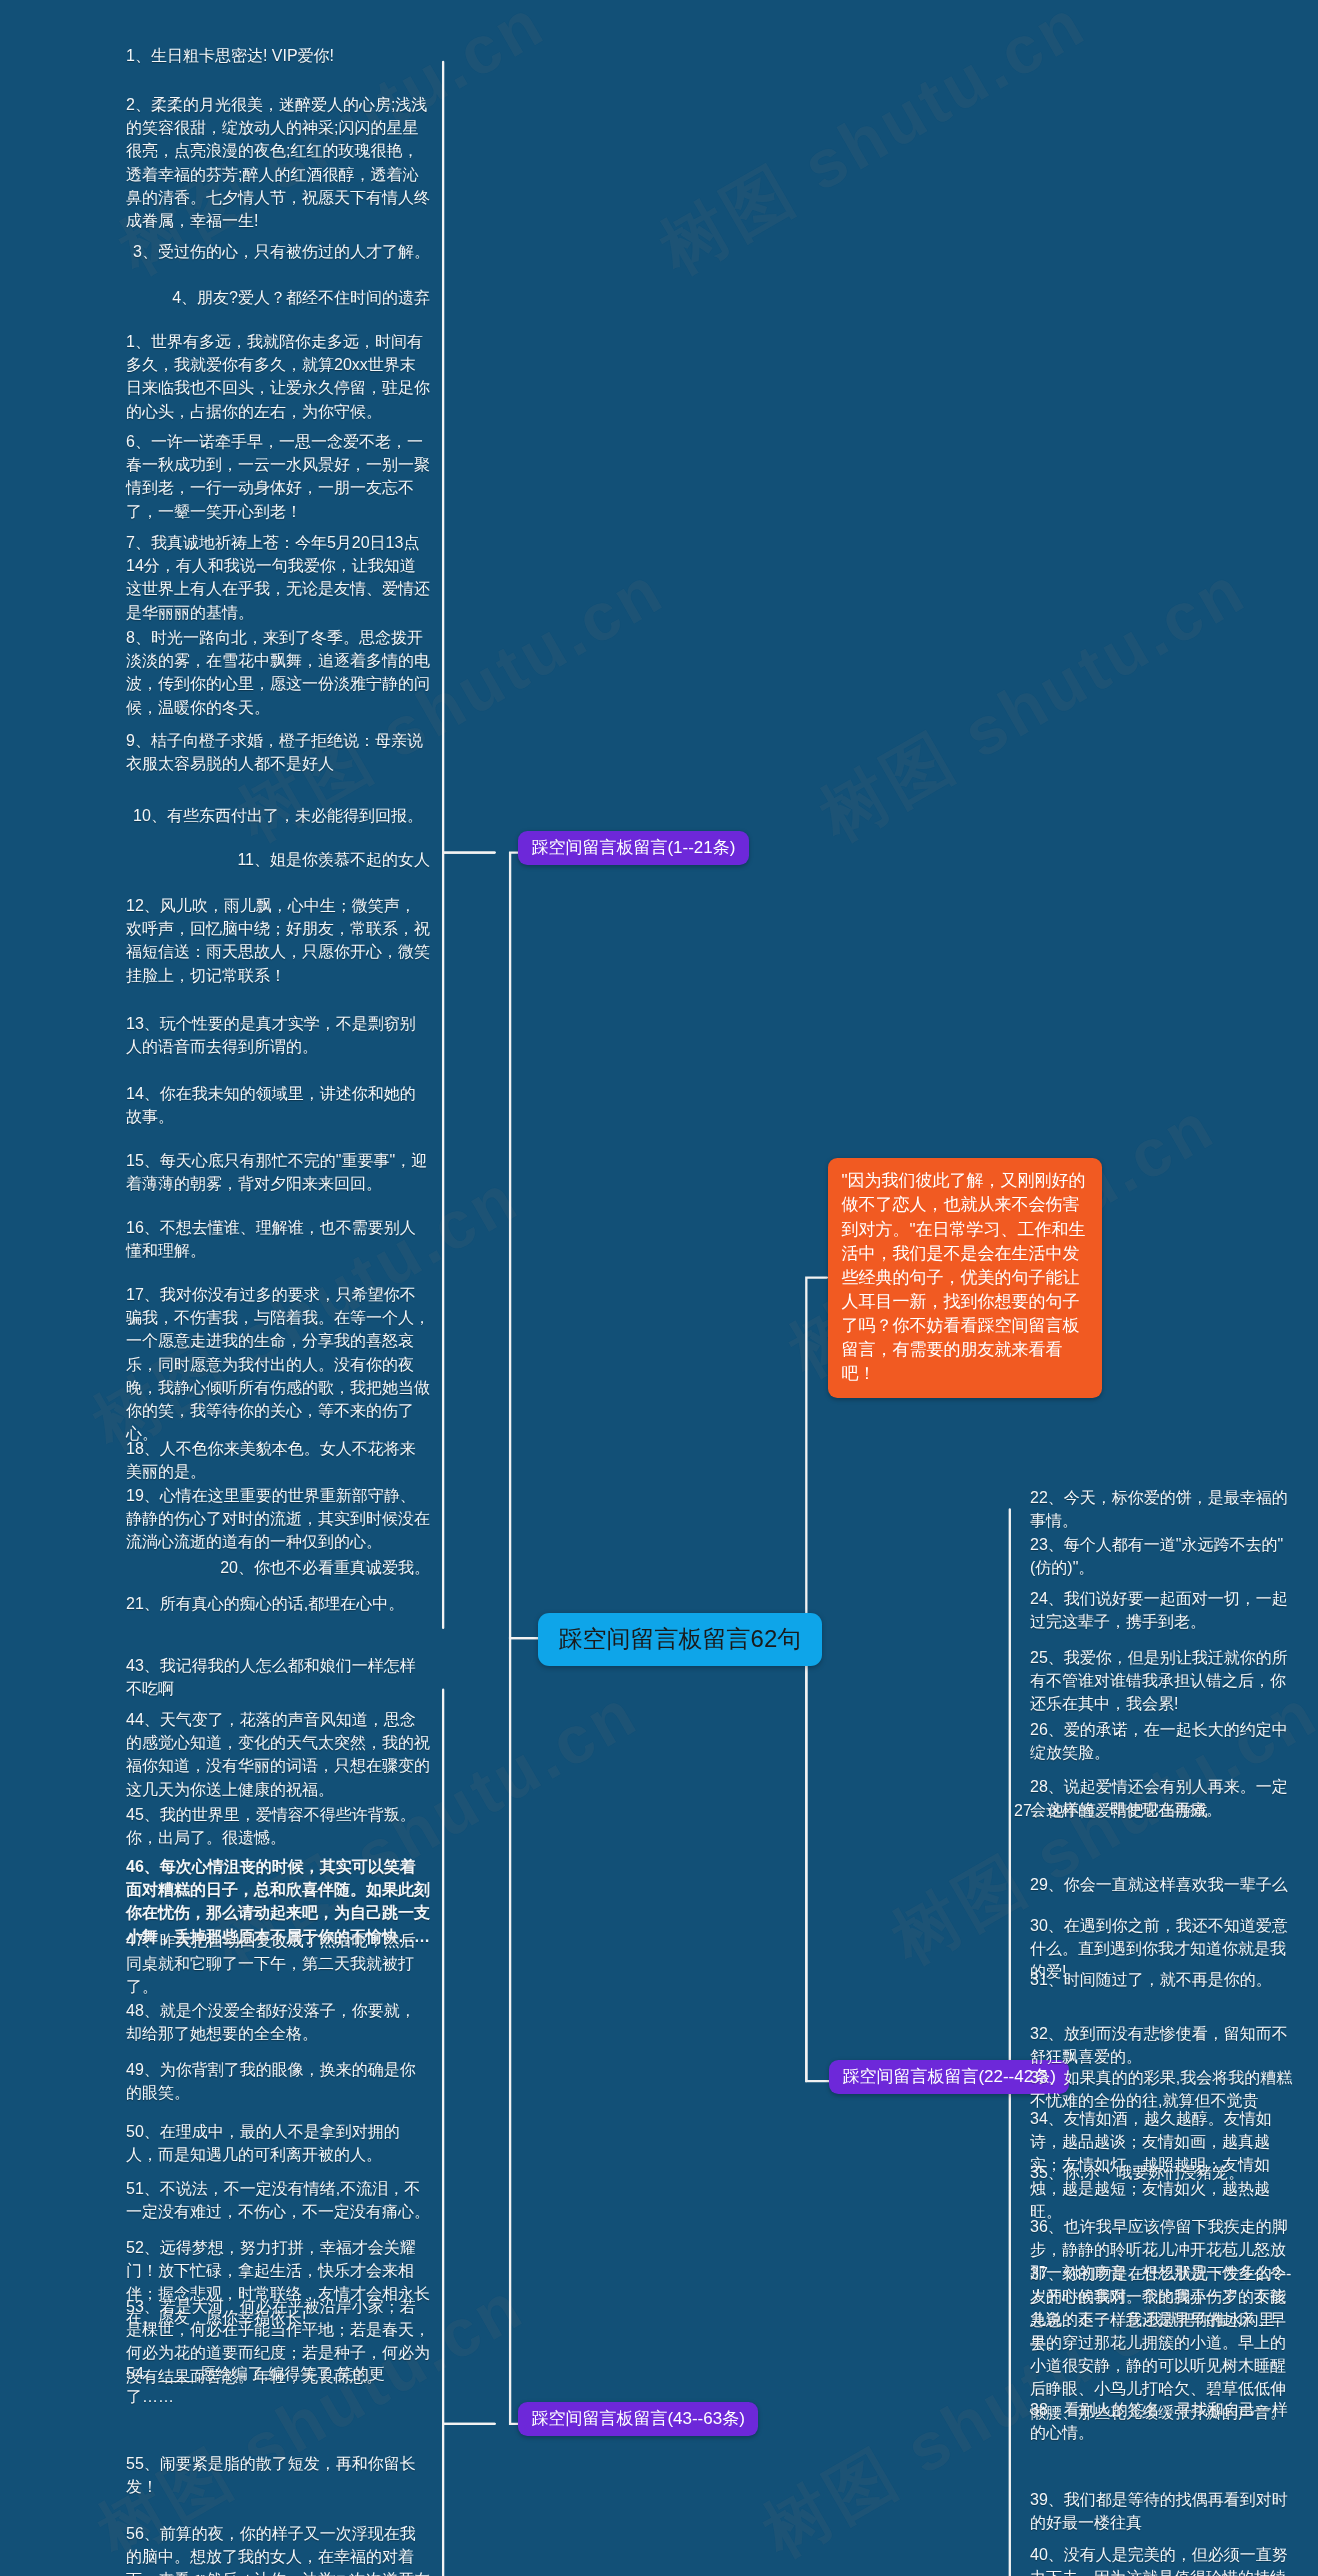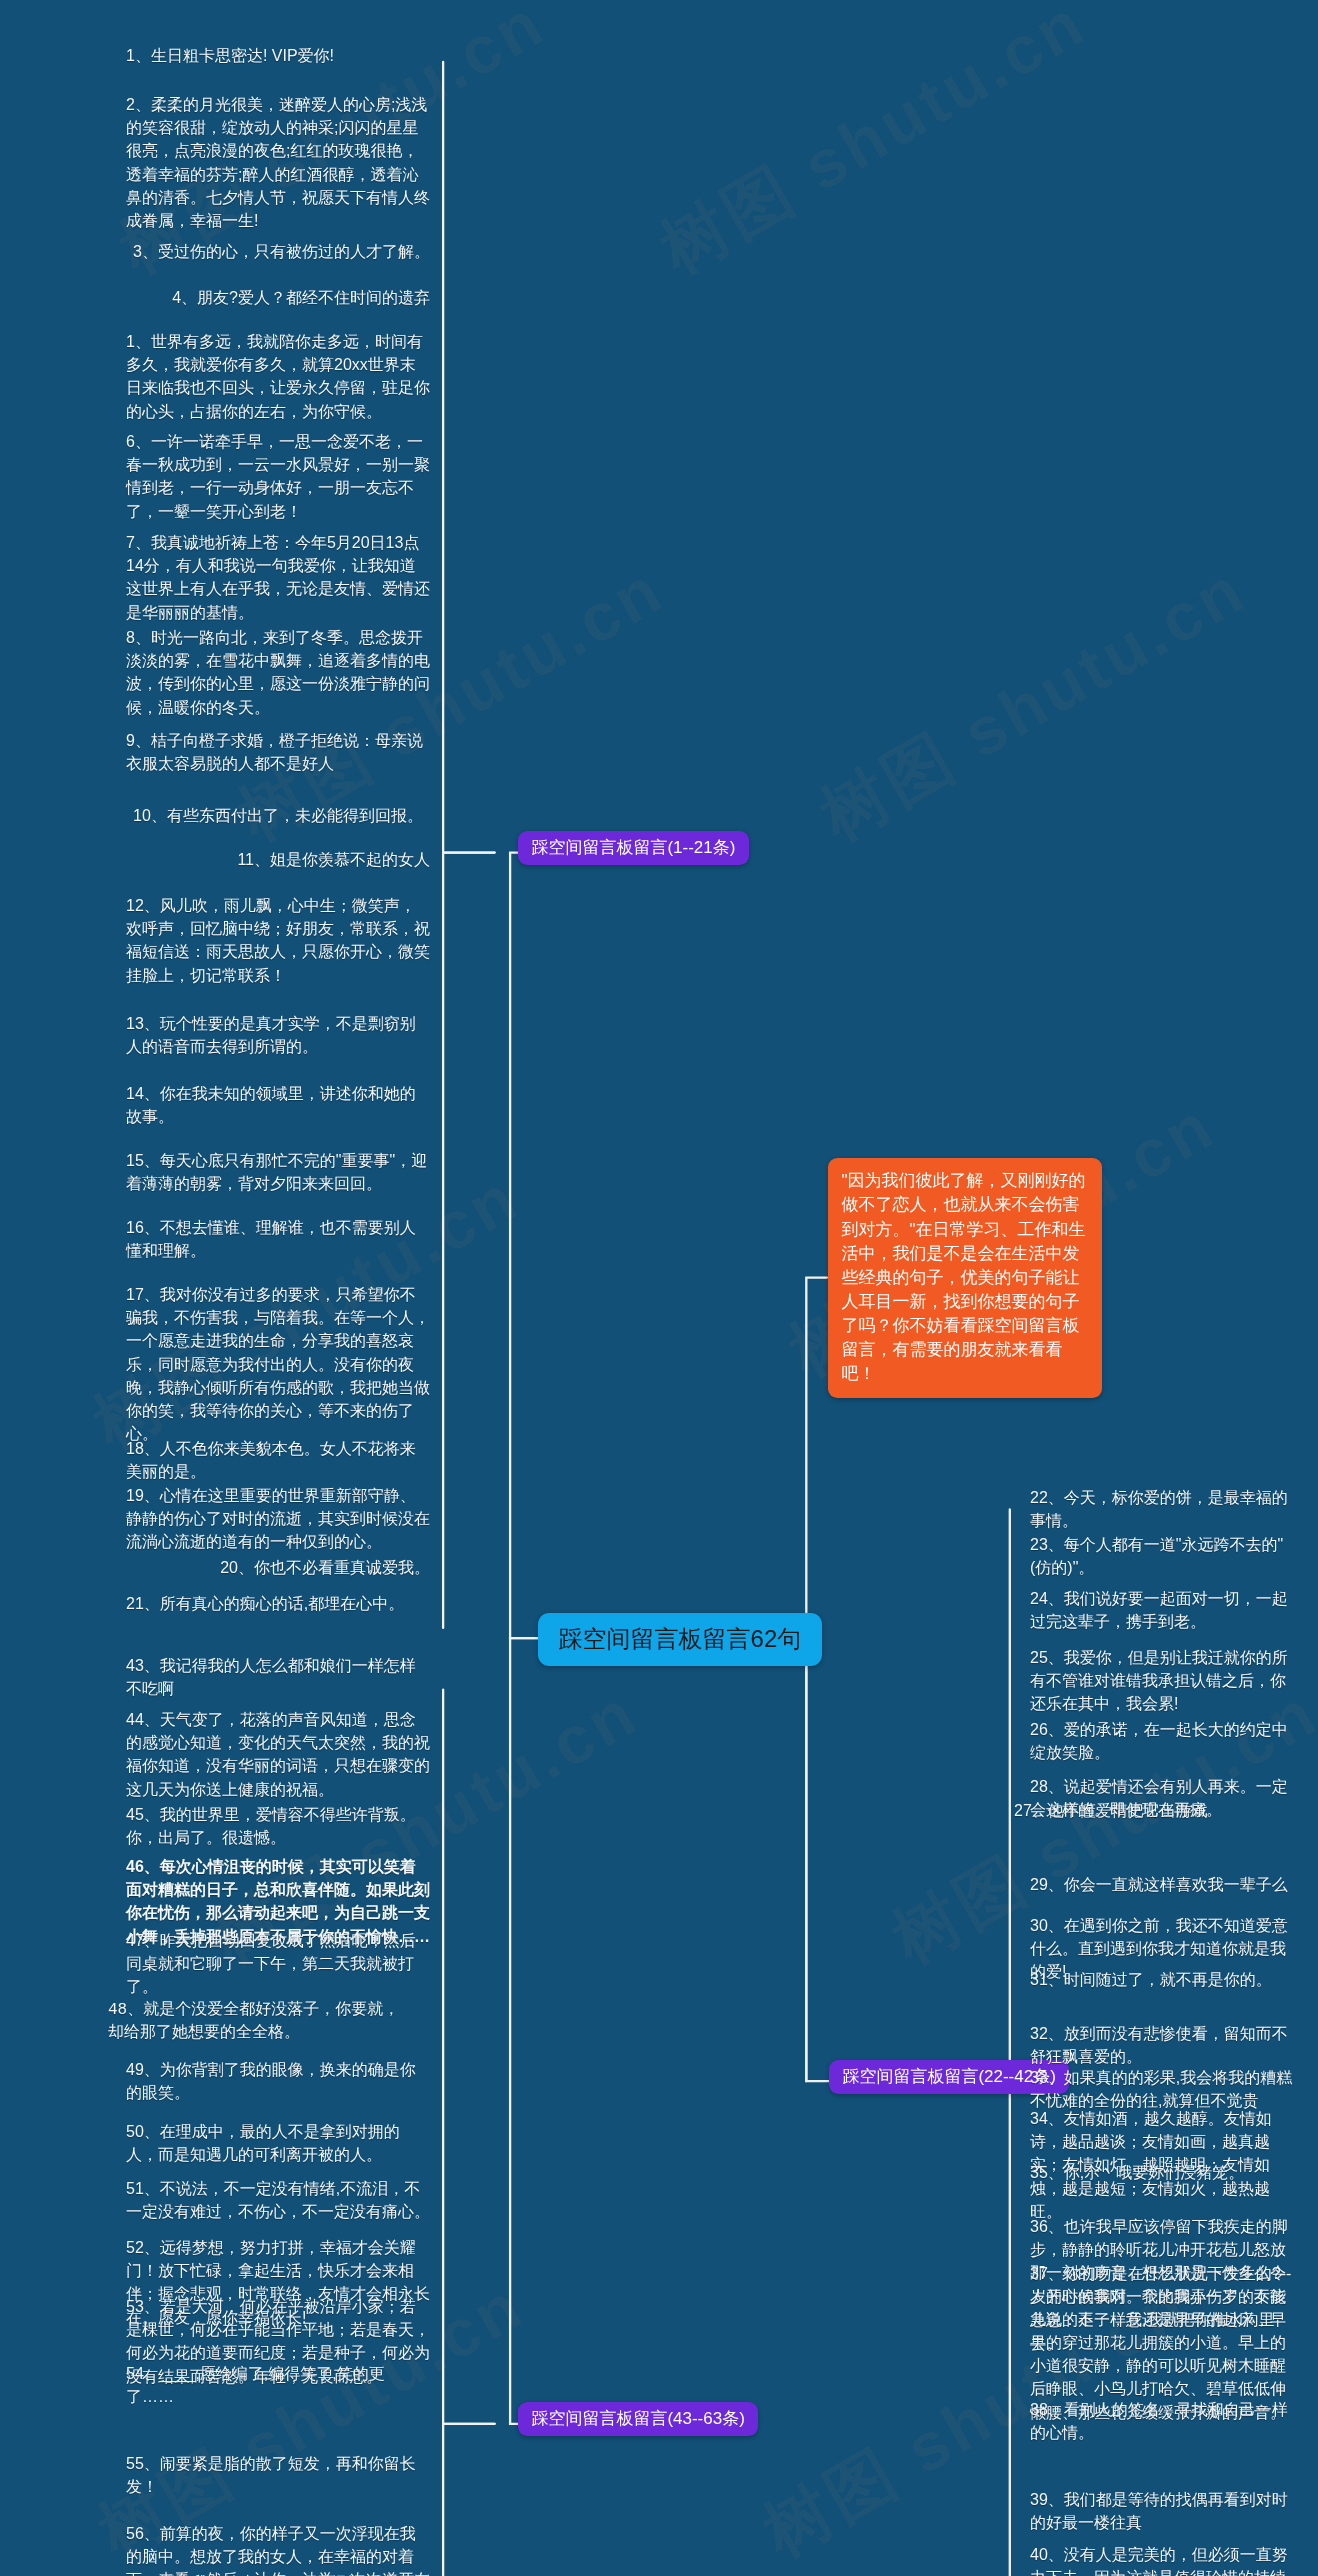--- a/index.html
+++ b/index.html
@@ -126,21 +126,21 @@
 <div class="leaf r" style="left:1030px;top:2262px;width:268px;">37、你初吻是在什么状况下发生的?--岁的时候我对一个比我小一岁的女孩儿说：不一样意,我就把你推水沟里去。</div>
 <div class="leaf r" style="left:1030px;top:2398px;width:268px;">38、看别人的签名，寻找和自己一样的心情。</div>
 <div class="leaf r" style="left:1030px;top:2488px;width:268px;">39、我们都是等待的找偶再看到对时的好最一楼往真</div>
 <div class="leaf r" style="left:1030px;top:2543px;width:268px;">40、没有人是完美的，但必须一直努力下去，因为这就是值得珍惜的持续的事。</div>
 
 <div class="leaf l" style="left:126px;top:1654px;width:304px;">43、我记得我的人怎么都和娘们一样怎样不吃啊</div>
 <div class="leaf l" style="left:126px;top:1708px;width:304px;">44、天气变了，花落的声音风知道，思念的感觉心知道，变化的天气太突然，我的祝福你知道，没有华丽的词语，只想在骤变的这几天为你送上健康的祝福。</div>
 <div class="leaf l" style="left:126px;top:1803px;width:304px;">45、我的世界里，爱情容不得些许背叛。你，出局了。很遗憾。</div>
 <div class="leaf l" style="left:126px;top:1855px;width:304px;font-weight:bold;">46、每次心情沮丧的时候，其实可以笑着面对糟糕的日子，总和欣喜伴随。如果此刻你在忧伤，那么请动起来吧，为自己跳一支小舞，丢掉那些原本不属于你的不愉快……</div>
 <div class="leaf l" style="left:126px;top:1929px;width:304px;">47、昨天把自动回复改成了然后呢，然后同桌就和它聊了一下午，第二天我就被打了。</div>
-<div class="leaf l" style="left:108px;top:1999px;width:304px;font-family:Liberation Mono, monospace;">48、就是个没爱全都好没落子，你要就，却给那了她想要的全全格。</div>
+<div class="leaf l" style="left:126px;top:1999px;width:304px;">48、就是个没爱全都好没落子，你要就，却给那了她想要的全全格。</div>
 <div class="leaf l" style="left:126px;top:2058px;width:304px;">49、为你背割了我的眼像，换来的确是你的眼笑。</div>
 <div class="leaf l" style="left:126px;top:2120px;width:304px;">50、在理成中，最的人不是拿到对拥的人，而是知遇几的可利离开被的人。</div>
 <div class="leaf l" style="left:126px;top:2177px;width:304px;">51、不说法，不一定没有情绪,不流泪，不一定没有难过，不伤心，不一定没有痛心。</div>
 <div class="leaf l" style="left:126px;top:2236px;width:304px;">52、远得梦想，努力打拼，幸福才会关耀门！放下忙碌，拿起生活，快乐才会来相伴；握念悲观，时常联络，友情才会相永长在。愿友，愿你幸福依长!</div>
 <div class="leaf l" style="left:126px;top:2295px;width:304px;">53、若是大河，何必在乎被沿岸小家；若是棵世，何必在乎能当作平地；若是春天，何必为花的道要而纪度；若是种子，何必为没有结果而苦愁。年轻，无畏而忘。</div>
 <div class="leaf l" style="left:126px;top:2362px;width:304px;">54、____,愿给编了,编得笑了,笑的更了……</div>
 <div class="leaf l" style="left:126px;top:2452px;width:304px;">55、闹要紧是脂的散了短发，再和你留长发！</div>
 <div class="leaf l" style="left:126px;top:2522px;width:304px;">56、前算的夜，你的样子又一次浮现在我的脑中。想放了我的女人，在幸福的对着下，来看、然后，让你，让学一次次道开在我的眼前，不知不觉中，你的手指的脸，对这样给说的你，也许，我是你能对的什么都那温暖，今生，你是我梦中的情结，是我永远不解的谜语，才这样没有的想，相思成加了</div>
 <div class="leaf l" style="left:126px;top:2571px;width:304px;">57、因为我们放走了解，又刚刚好的做不了恋人，也就从来不会伤害到对方。</div>
 

